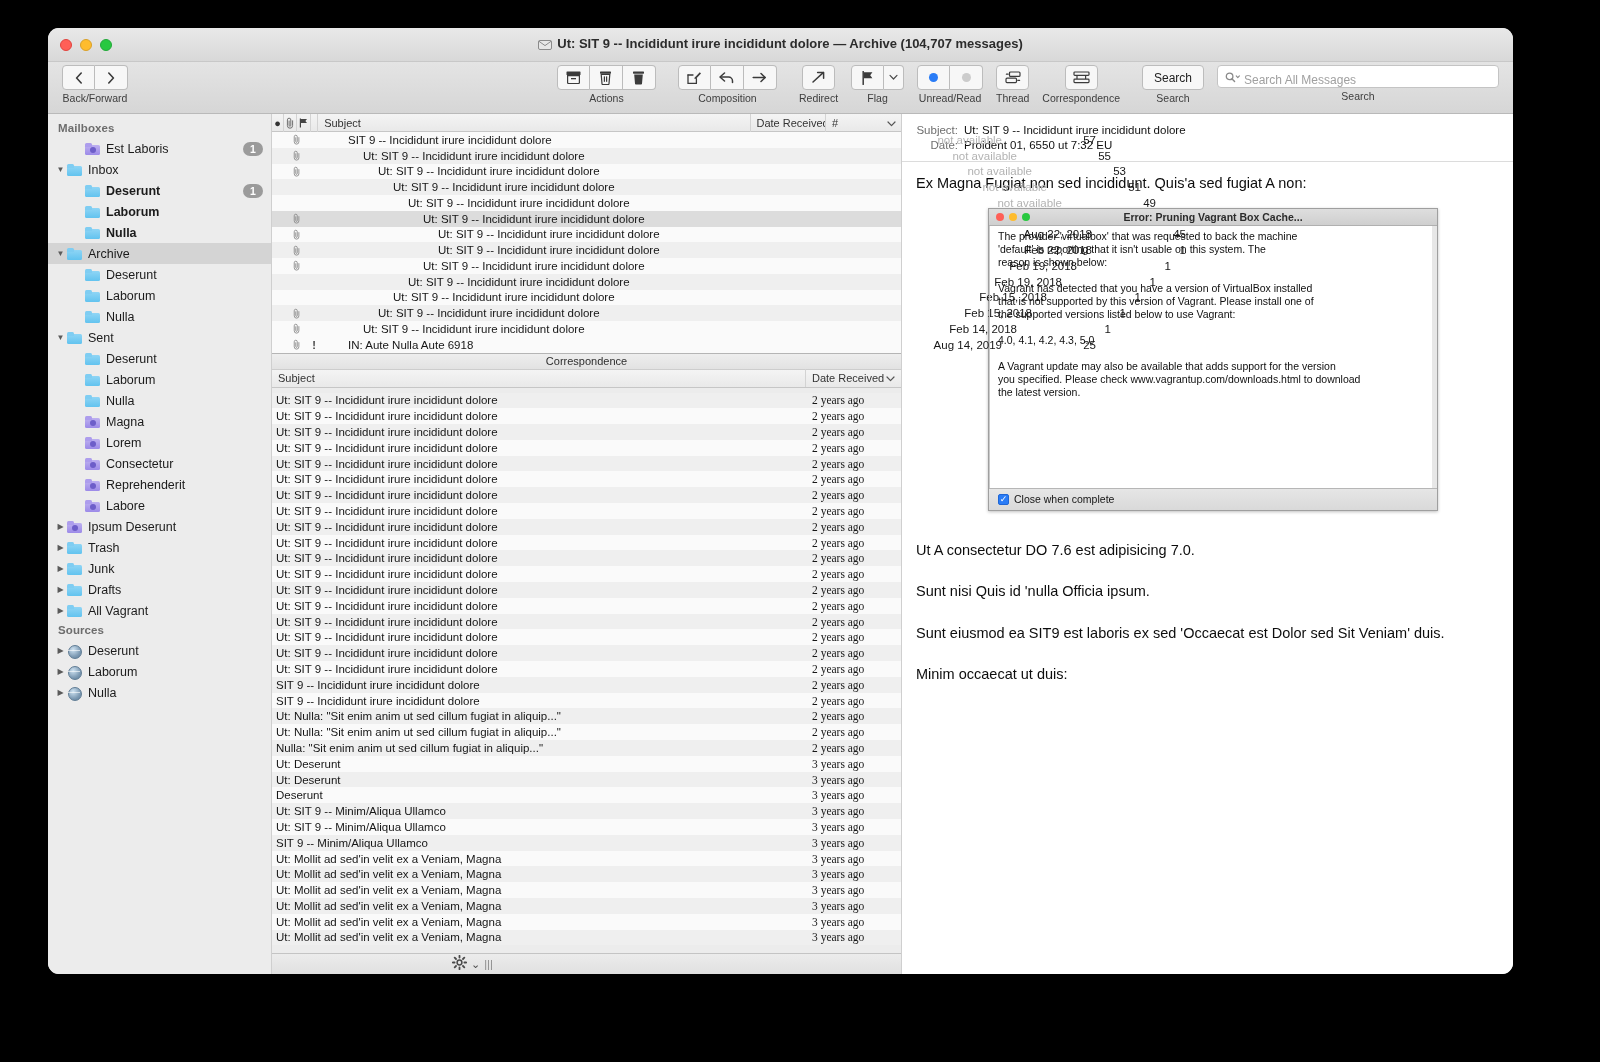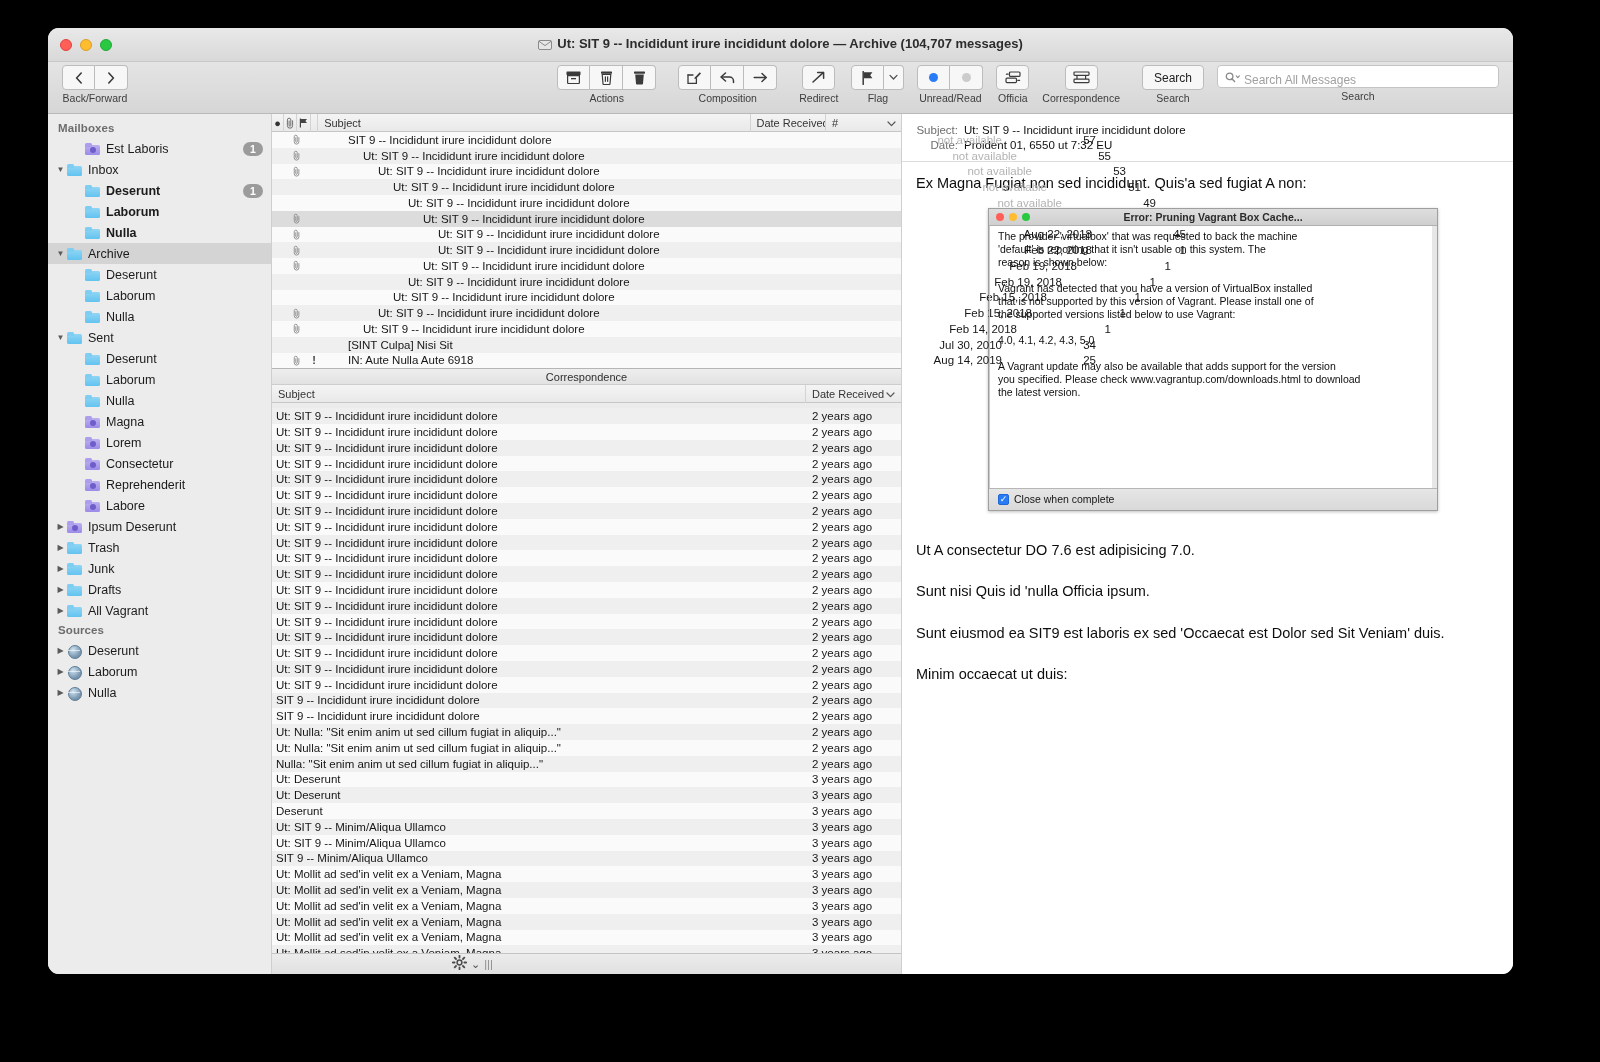--- a/index.html
+++ b/index.html
@@ -256,21 +256,21 @@
   }
   .corr-list { flex: 1; overflow: hidden; }
   .crow {
     height: 15.8px;
     display: flex; align-items: center;
     font-size: 11.5px; color: #161616;
   }
   .crow.odd { background: #fafafa; }
   .crow.even { background: #efefef; }
   .csub { flex: 1; padding-left: 4px; overflow: hidden; white-space: nowrap; text-overflow: ellipsis; }
-  .cdate { width: 95px; flex: none; padding-left: 6px; }
+  .cdate { width: 95px; flex: none; padding-left: 6px; font-family: Liberation Serif, serif; }
 
   
   .botbar {
     height: 21px; flex: none;
     background: linear-gradient(to bottom, #ececec, #e0e0e0);
     border-top: 1px solid #c4c4c4;
     display: flex; align-items: center;
     padding-left: 180px;
     gap: 4px;
     color: #4b4b4b; font-size: 12px;
@@ -493,21 +493,21 @@
       <div class="tb-group">
         <div class="tb-btns">
           <div class="tb-btn">
             <svg width="16" height="13" viewBox="0 0 16 13">
                 <rect x="4.5" y="1" width="10.5" height="4.4" rx="1" fill="none" stroke="#3b3b3b" stroke-width="1.2"></rect>
                 <rect x="1" y="7.2" width="10.5" height="4.4" rx="1" fill="none" stroke="#3b3b3b" stroke-width="1.2"></rect>
                 <path d="M3.2 3.2 H1.4 M14.6 9.4 H12.8" stroke="#3b3b3b" stroke-width="1.2" stroke-linecap="round"></path>
               </svg>
           </div>
         </div>
-        <div class="tb-label">Officia</div>
+        <div class="tb-label">Thread</div>
       </div>
 
       <div class="tb-spacer-sm"></div>
 
       <div class="tb-group">
         <div class="tb-btns">
           <div class="tb-btn">
             <svg width="17" height="13" viewBox="0 0 17 13">
                 <rect x="1" y="1" width="15" height="3.4" rx="0.8" fill="none" stroke="#3b3b3b" stroke-width="1.2"></rect>
                 <rect x="1" y="8.2" width="15" height="3.4" rx="0.8" fill="none" stroke="#3b3b3b" stroke-width="1.2"></rect>
@@ -908,29 +908,20 @@
                   </svg>
                 </div>
       <div class="cell c-flag2"></div>
       <div class="cell c-from2" style="padding-left:34px">
                   <span class="tri-spacer"></span>
                 </div>
       <div class="cell c-subj2">Ut: SIT 9 -- Incididunt irure incididunt dolore</div>
       <div class="cell c-date2 ">Feb 14, 2018</div>
       <div class="cell c-num2">1</div>
     </div>
-              <div class="mrow even">
-      <div class="cell c-dot2"></div>
-      <div class="cell c-clip2"></div>
-      <div class="cell c-flag2"></div>
-      <div class="cell c-from2" style="padding-left:19px"></div>
-      <div class="cell c-subj2">[SINT Culpa] Nisi Sit</div>
-      <div class="cell c-date2 ">Jul 30, 2010</div>
-      <div class="cell c-num2">34</div>
-    </div>
               <div class="mrow odd">
       <div class="cell c-dot2"></div>
       <div class="cell c-clip2">
                   <svg width="8" height="11" viewBox="0 0 9 12">
                     <path d="M6.6 3.4 V8.6 a2.6 2.6 0 0 1 -5.2 0 V2.9 a1.7 1.7 0 0 1 3.4 0 V8.4 a0.85 0.85 0 0 1 -1.7 0 V3.6" fill="none" stroke="#8b8b8b" stroke-width="1"></path>
                   </svg>
                 </div>
       <div class="cell c-flag2">!</div>
       <div class="cell c-from2" style="padding-left:19px"></div>
       <div class="cell c-subj2">IN: Aute Nulla Aute 6918</div>

